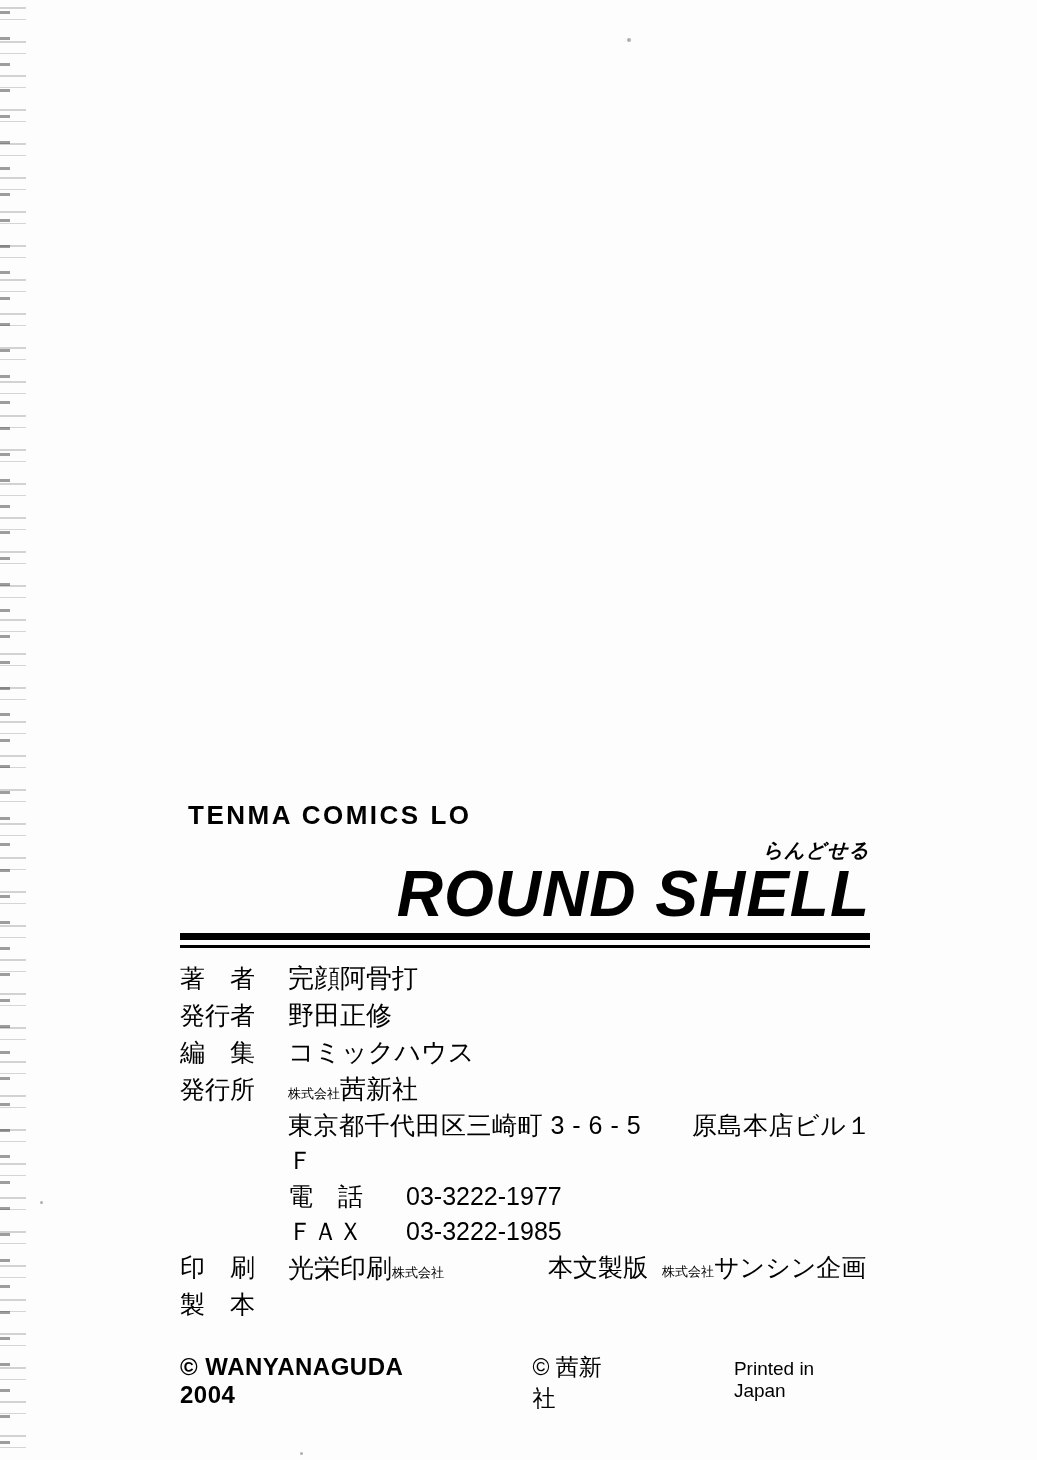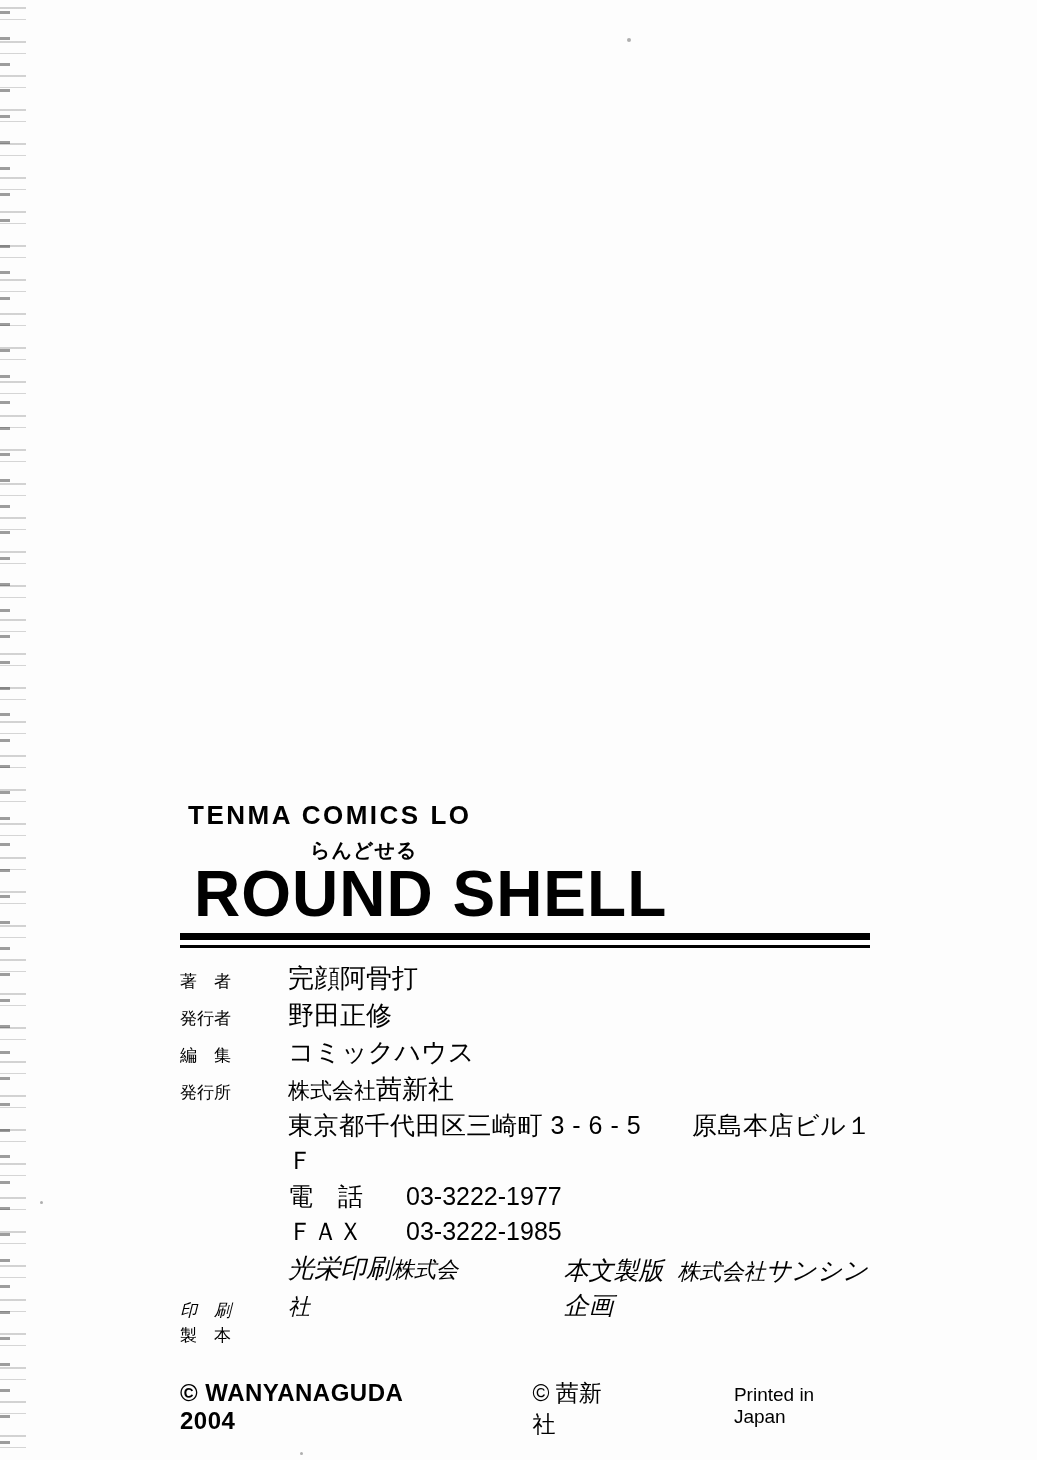--- a/index.html
+++ b/index.html
@@ -70,22 +70,23 @@
 
   .series-line {
     font-size: 26px;
     font-weight: bold;
     letter-spacing: 2.5px;
     margin: 0 0 6px 8px;
   }
 
   .title-block {
     position: relative;
-    text-align: left;
-    width: 690px;
+    text-align: right;
+    width: 690px;
+    font-style: italic;
   }
   .title-ruby {
     font-size: 20px;
     font-weight: bold;
     letter-spacing: 1px;
     margin: 0 0 -4px 0;
     padding-left: 130px;
   }
   .title-main {
     font-size: 64px;
@@ -116,27 +117,27 @@
   }
   .crow {
     display: flex;
     align-items: baseline;
   }
   .clabel {
     width: 108px;
     flex: 0 0 108px;
     display: flex;
     justify-content: space-between;
-    font-size: 17px;
+    font-size: 25px;
   }
   .cval {
     font-size: 26px;
   }
   .small-corp {
-    font-size: 22px;
+    font-size: 13px;
     margin-top: 8px;
   }
   .indent {
     padding-left: 108px;
   }
   .addr-line {
     font-size: 25px;
     letter-spacing: 0.5px;
   }
   .phone-row {
@@ -144,22 +145,21 @@
     font-size: 25px;
   }
   .phone-label {
     width: 118px;
     flex: 0 0 118px;
     display: flex;
     justify-content: space-between;
   }
   .print-row {
     display: flex;
-    align-items: flex-end;
-    font-style: italic;
+    align-items: flex-start;
   }
   .print-extra {
     margin-left: 104px;
     font-size: 25px;
   }
   .footer {
     margin-top: 30px;
     position: relative;
     width: 690px;
     font-size: 22px;

